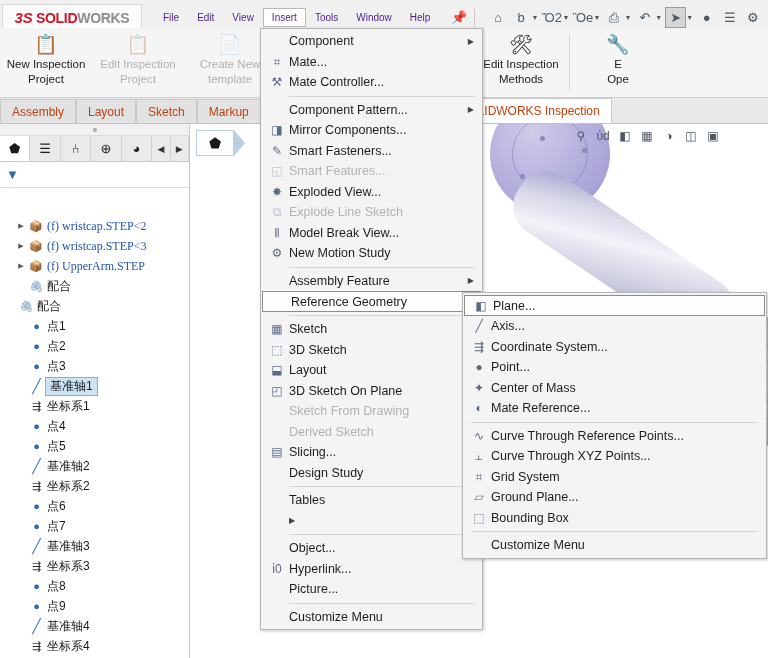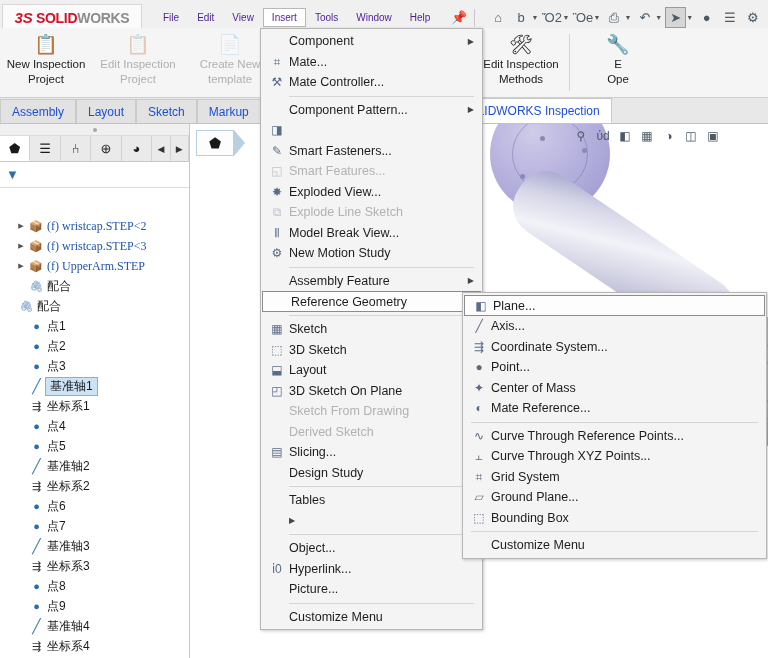--- a/index.html
+++ b/index.html
@@ -71,21 +71,21 @@
   .rb-div { width: 1px; background: #d5d5d5; margin: 6px 2px; }
 
   
   .tabstrip {
     position: absolute; top: 98px; left: 0; width: 768px; height: 26px;
     background: #e8e8e8; border-bottom: 1px solid #c2c2c2;
     display: flex; align-items: flex-end;
   }
   .tab {
     height: 24px; padding: 0 11px; display: flex; align-items: center;
-    font-size: 12px; color: #1d4ed8; background: #e2e2e2;
+    font-size: 12px; color: #c2410c; background: #e2e2e2;
     border-left: 1px solid #cacaca; border-top: 1px solid #cacaca;
     border-right: 1px solid #cacaca;
     white-space: nowrap;
   }
   .tab.sel { background: #ffffff; border-bottom: 1px solid #ffffff; height: 25px; }
   .tab-arrow { font-size: 8px; color: #444; padding: 0 6px; align-self: center; }
 
   
   .treepanel {
     position: absolute; top: 124px; left: 0; width: 190px; bottom: 0;
@@ -482,20 +482,21 @@
         <span class="mlab">Mate Controller...</span>
       </div>
       <div class="msep"></div>
       <div class="mi">
         <span class="mico"></span>
         <span class="mlab">Component Pattern...</span>
         <span class="marrow">▶</span>
       </div>
       <div class="mi">
         <span class="mico" style="color: rgb(90, 107, 134);">◨</span>
+        <span class="mlab">Mirror Components...</span>
       </div>
       <div class="mi">
         <span class="mico" style="color: rgb(90, 107, 134);">✎</span>
         <span class="mlab">Smart Fasteners...</span>
       </div>
       <div class="mi disabled">
         <span class="mico" style="color: rgb(90, 107, 134);">◱</span>
         <span class="mlab">Smart Features...</span>
       </div>
       <div class="mi">

